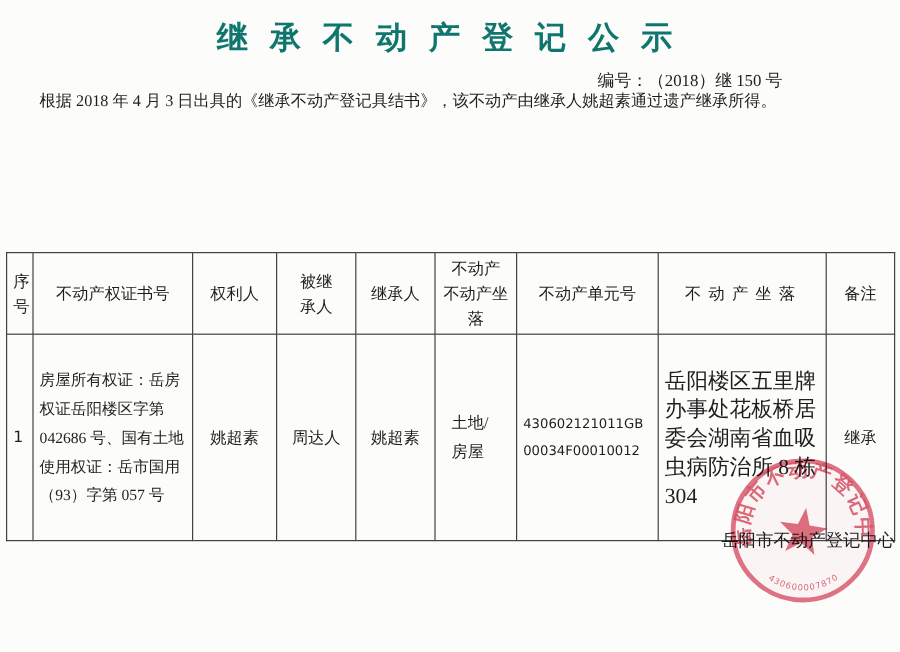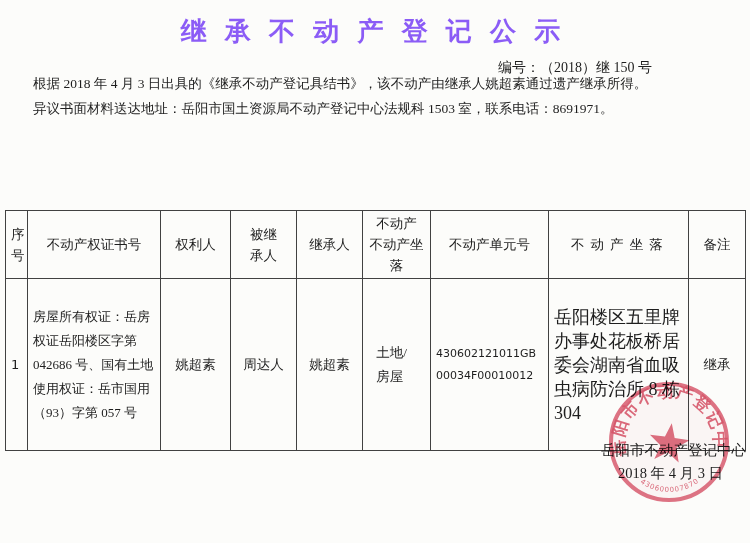--- a/index.html
+++ b/index.html
@@ -8,21 +8,21 @@
     font-family:"Liberation Serif","DejaVu Serif",serif;
     color:#212121; background:#ffffff; overflow:hidden;
   }
   .page {
     position:relative; width:750px; height:543px;
     background:#fcfcfa;
   }
   .title {
     position:absolute; top:14px; left:0; width:100%;
     text-align:center; font-size:26px; font-weight:bold;
-    letter-spacing:0.70em; text-indent:0.35em; color:#8b5cf6;
+    letter-spacing:0.70em; text-indent:0.35em; color:#0f766e;
     white-space:nowrap;
   }
   .docno {
     position:absolute; top:59px; right:98px;
     font-size:14px; color:#1e1e1e; white-space:nowrap;
   }
   .body-text {
     position:absolute; top:71px; left:6px; width:740px;
     font-size:13.5px; line-height:25px; text-align:justify;
     color:#1e1e1e;
@@ -73,21 +73,20 @@
 <body>
 
 <div class="page">
 
   <div class="title">继承不动产登记公示</div>
 
   <div class="docno">编号：（2018）继 150 号</div>
 
   <div class="body-text">
     <p>根据 2018 年 4 月 3 日出具的《继承不动产登记具结书》，该不动产由继承人姚超素通过遗产继承所得。</p>
-    <p>异议书面材料送达地址：岳阳市国土资源局不动产登记中心法规科 1503 室，联系电话：8691971。</p>
   </div>
 
   <table class="announcement">
     <colgroup>
       <col style="width:22px">
         <col style="width:133px">
         <col style="width:70px">
       <col style="width:66px">
         <col style="width:66px">
         <col style="width:68px">
@@ -140,21 +139,20 @@
           <span>土地/房屋</span>
         </td>
         <td class="c-unit">430602121011GB00034F00010012</td>
         <td class="c-loc">岳阳楼区五里牌办事处花板桥居委会湖南省血吸虫病防治所 8 栋 304</td>
         <td class="c-center">继承</td>
       </tr>
     </tbody>
   </table>
 
   <div class="sig-org">岳阳市不动产登记中心</div>
-  <div class="sig-date">2018 年 4 月 3 日</div>
 
   <svg class="seal" viewBox="0 0 126 126" aria-hidden="true">
     <defs>
       <path id="sealArcTop" d="M 20.7 78.4 A 45 45 0 1 1 105.3 78.4" fill="none"></path>
       <path id="sealArcBottom" d="M 30.9 101.3 A 50 50 0 0 0 95.1 101.3" fill="none"></path>
     </defs>
     <circle cx="63" cy="63" r="58" fill="rgba(213,72,95,0.04)" stroke="#d5485f" stroke-width="4" stroke-opacity="0.82"></circle>
     <polygon points="63,44 58.1,58.2 43,58.5 55,67.6 50.7,82 63,73.4 75.3,82 71,67.6 83,58.5 67.9,58.2" fill="#d5485f" fill-opacity="0.85" transform="rotate(8 63 64)"></polygon>
     <text class="arc-chars" fill="#d5485f" fill-opacity="0.88">
       <textPath href="#sealArcTop" startOffset="2">岳阳市不动产登记中心</textPath>

